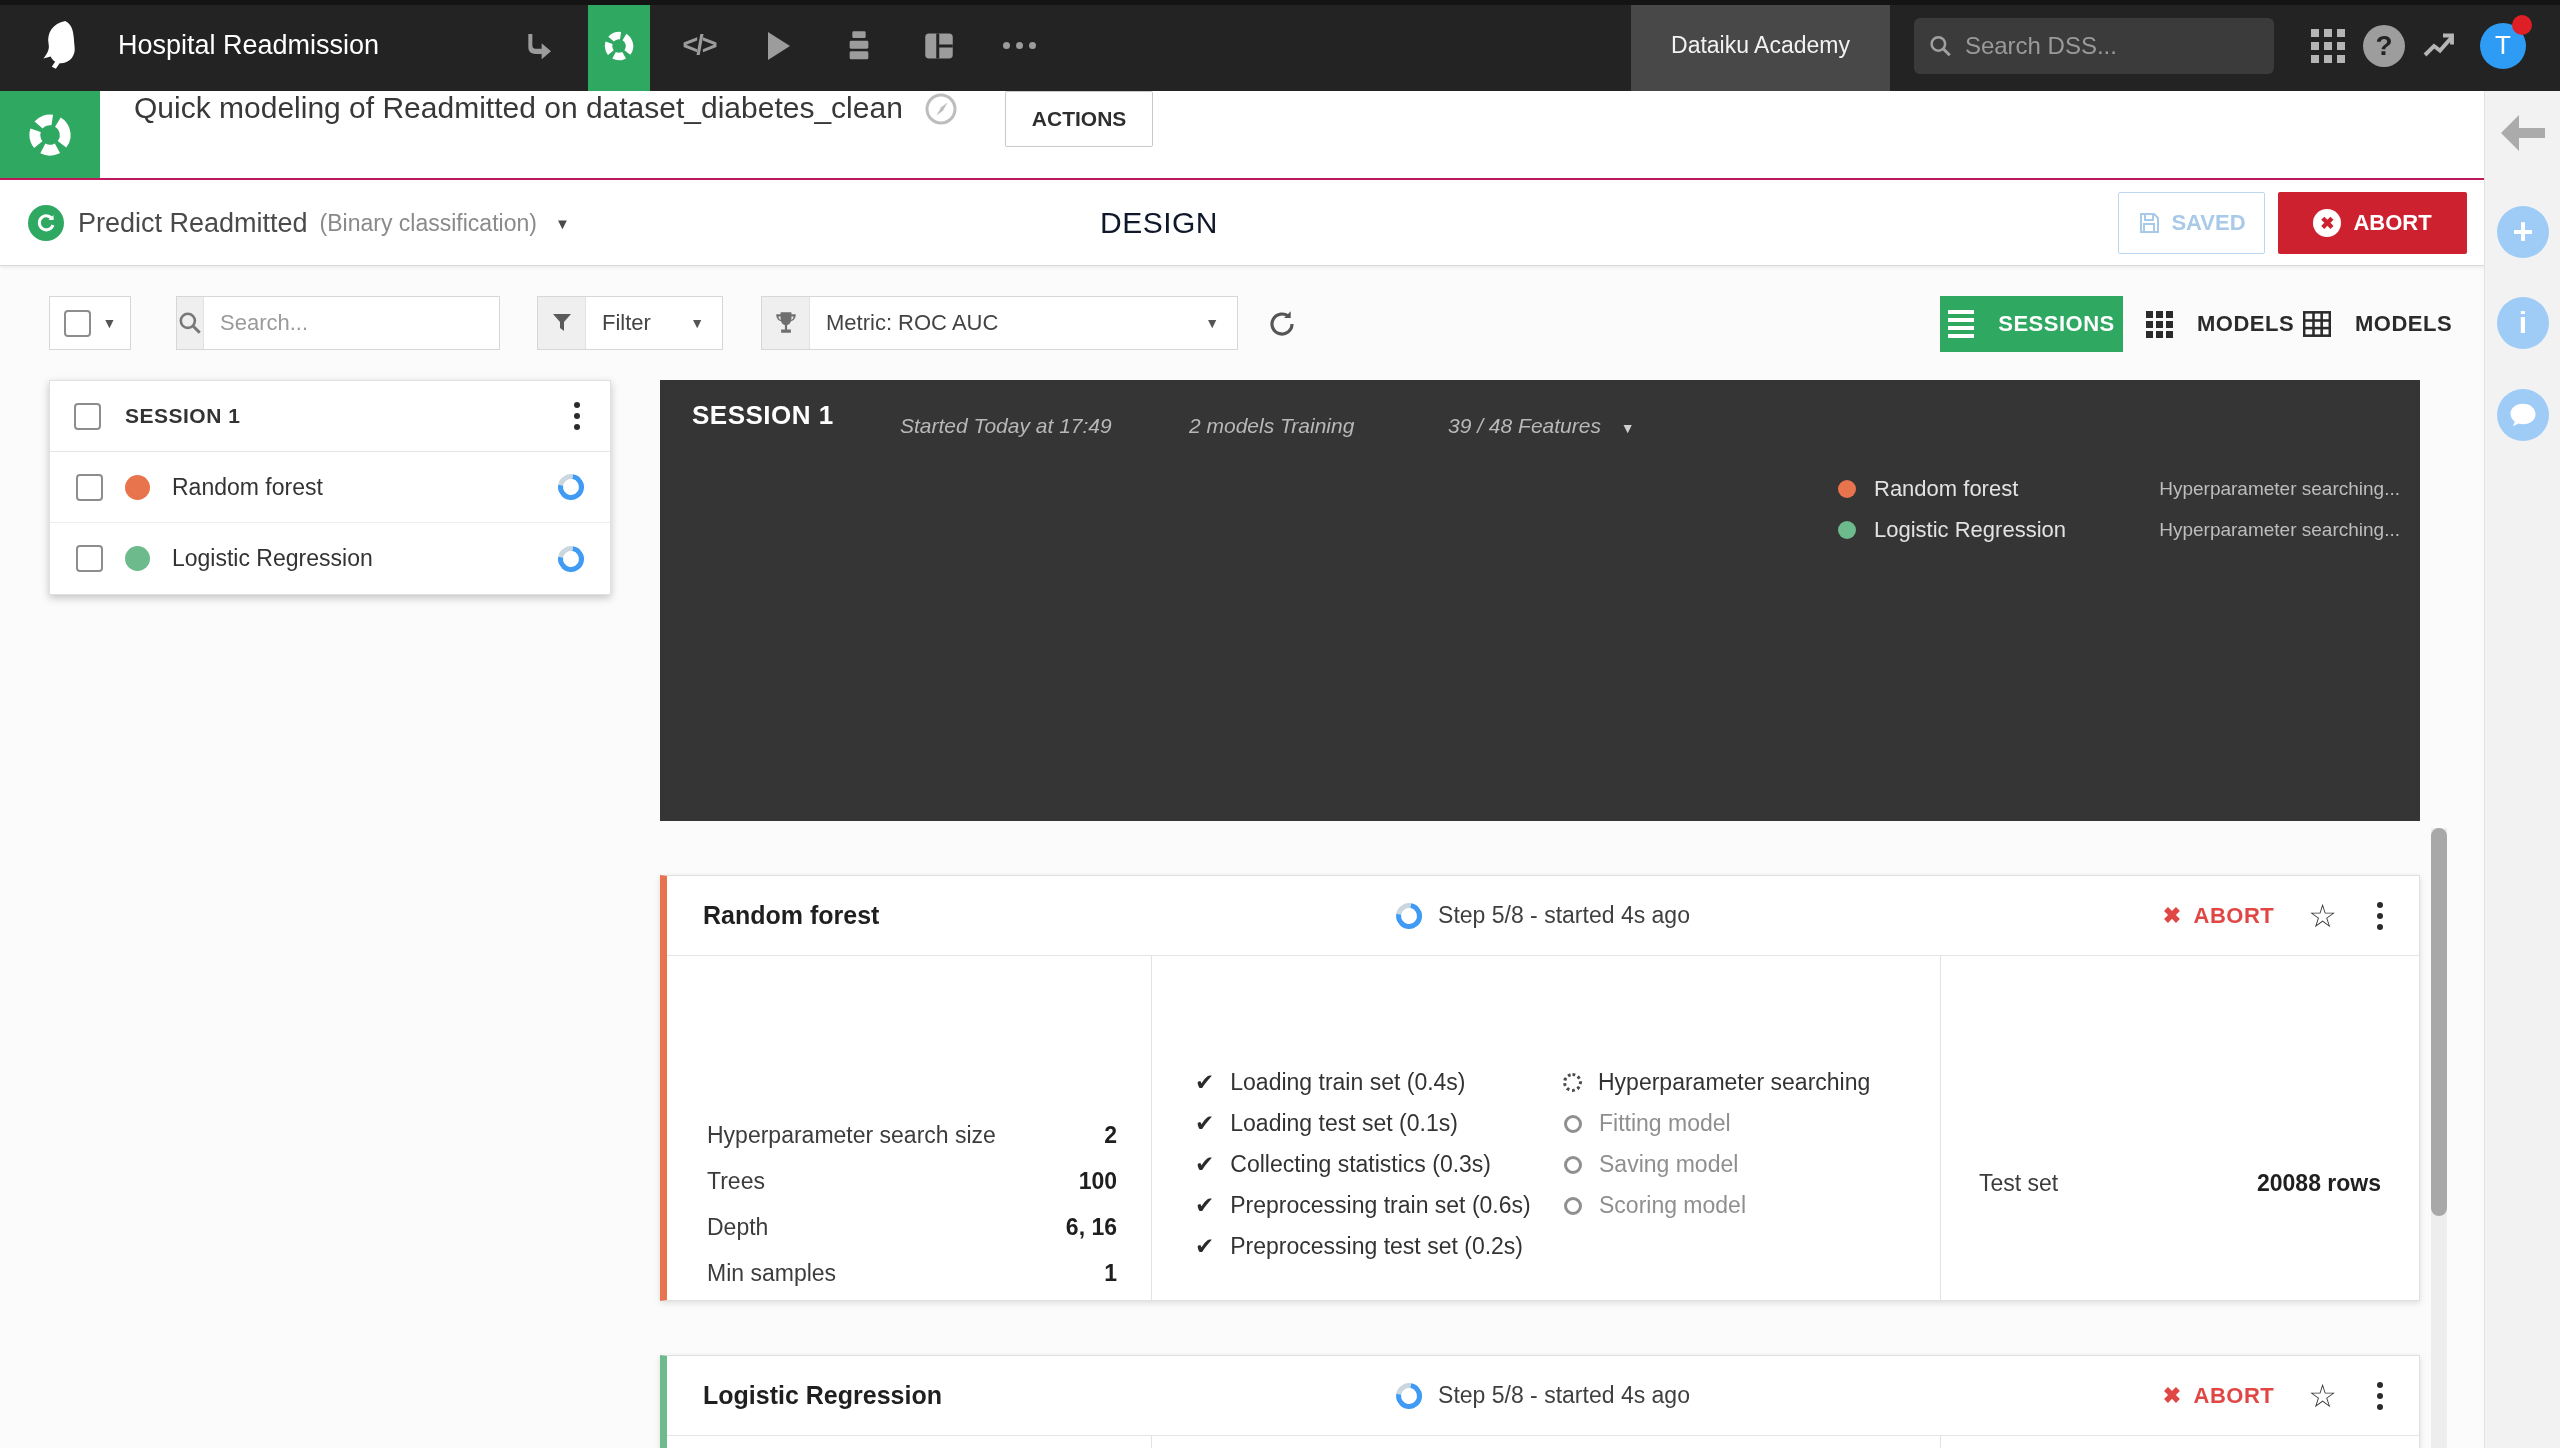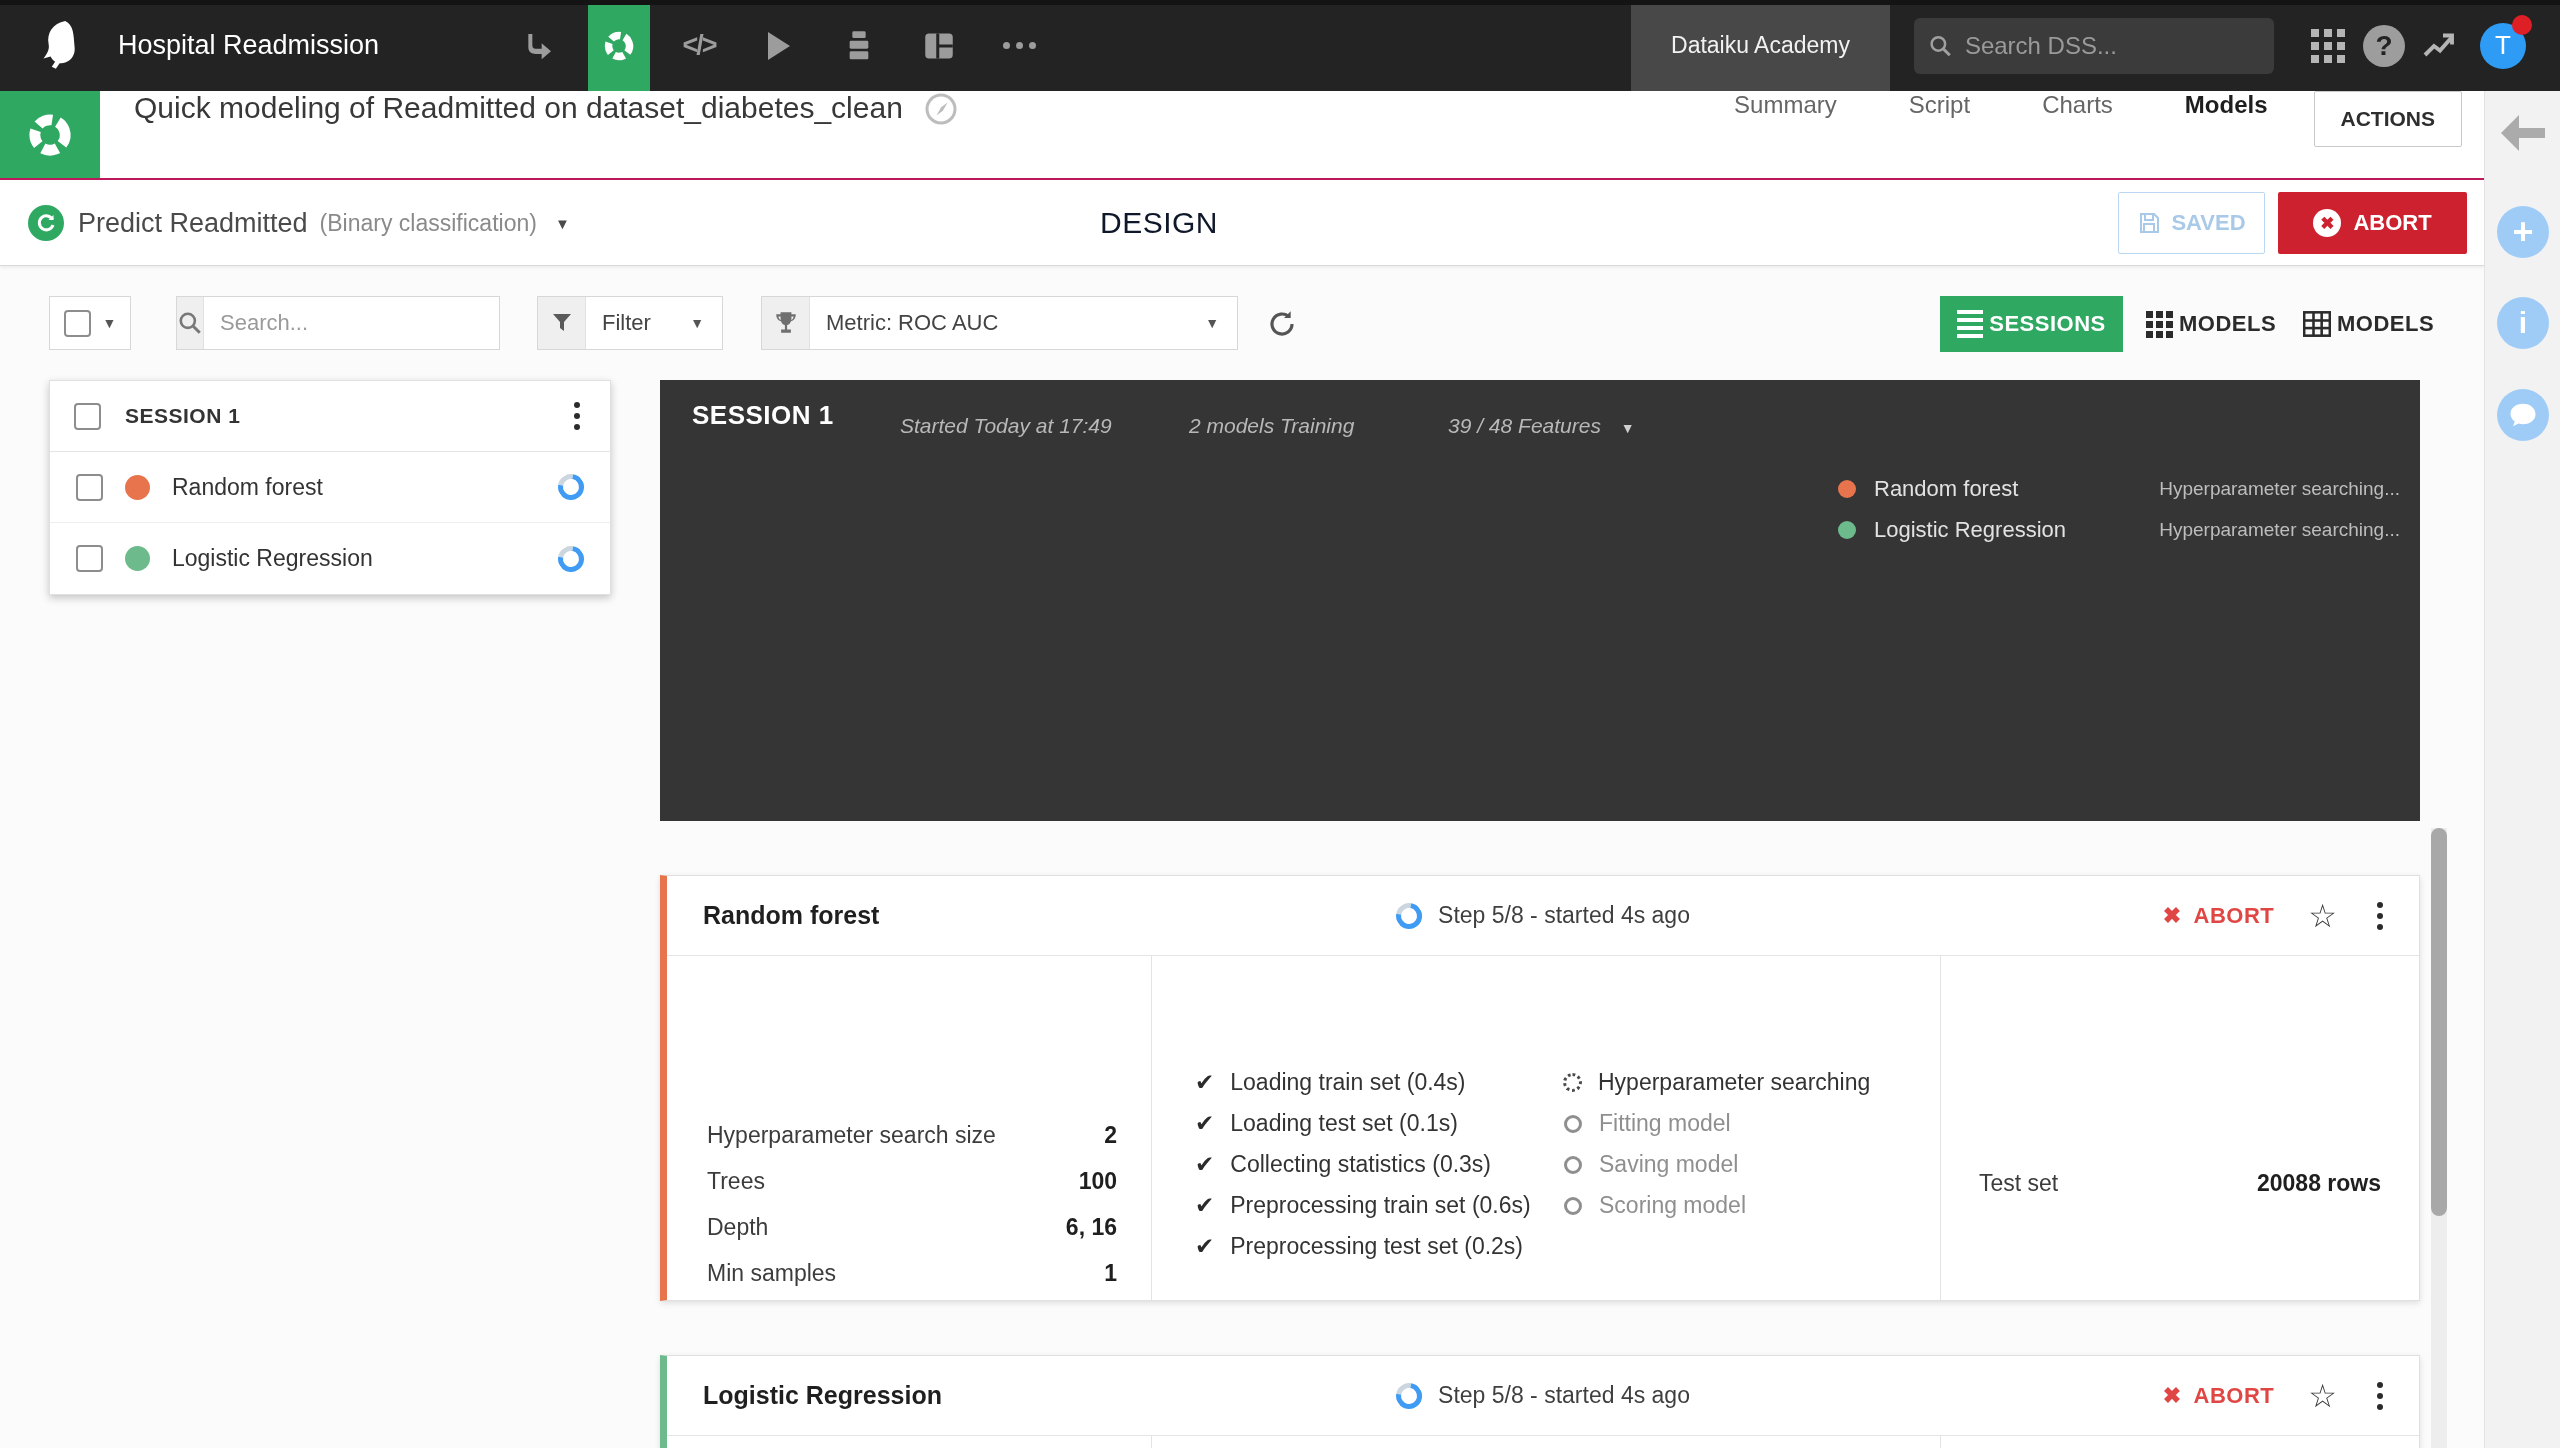--- a/index.html
+++ b/index.html
@@ -68,21 +68,21 @@
   .ctl .addon{width:48px;height:100%;background:#efefef;display:flex;align-items:center;justify-content:center;border-right:1px solid #e2e2e2}
   .ctl input{border:none;outline:none;font-size:22px;color:#555;font-family:inherit;flex:1;padding:0 16px;background:transparent}
   .ctl input::placeholder{color:#9a9a9a}
   #select-all-ctl{left:49px;top:296px;width:82px;justify-content:center;gap:12px;cursor:pointer}
   #toolbar-search{left:176px;top:296px;width:324px}
   #filter-ctl{left:537px;top:296px;width:186px;cursor:pointer}
   #metric-ctl{left:761px;top:296px;width:477px;cursor:pointer}
   .ctl-label{font-size:22px;color:#444;padding:0 16px;flex:1;white-space:nowrap}
   .ctl-caret{font-size:14px;color:#555;margin-right:18px}
   #refresh-btn{position:absolute;left:1266px;top:308px;cursor:pointer}
-  .view-btn{position:absolute;top:296px;height:56px;display:flex;align-items:center;gap:6px;
+  .view-btn{position:absolute;top:296px;height:56px;display:flex;align-items:center;gap:24px;
     font-size:22px;font-weight:bold;color:#2b2b2b;cursor:pointer;letter-spacing:.5px}
   #view-sessions{left:1940px;width:183px;background:#2fa862;color:#fff;justify-content:center}
   #view-models{left:2146px}
   #view-table{left:2303px}
   .list-icon{display:flex;flex-direction:column;gap:4px}
   .list-icon i{width:26px;height:4px;background:#fff}
   .grid-icon{display:grid;grid-template-columns:repeat(3,7px);grid-gap:3px}
   .grid-icon i{width:7px;height:7px;background:#2b2b2b}
 
   
@@ -264,26 +264,20 @@
           <circle cx="24" cy="24" r="14" fill="none" stroke="#fff" stroke-width="10" stroke-dasharray="14 5.5" transform="rotate(-20 24 24)"></circle>
         </svg>
     </div>
     <div class="page-title">Quick modeling of Readmitted on dataset_diabetes_clean</div>
     <div class="compass">
       <svg width="36" height="36" viewBox="0 0 36 36">
           <circle cx="18" cy="18" r="14" fill="none" stroke="#bdbdbd" stroke-width="3"></circle>
           <path d="M24.5 11.5l-4.6 8.2-6.4 4.8 4.6-8.2z" fill="#bdbdbd"></path>
         </svg>
     </div>
-    <nav class="doc-tabs">
-      <span class="doc-tab">Summary</span>
-      <span class="doc-tab">Script</span>
-      <span class="doc-tab">Charts</span>
-      <span class="doc-tab active">Models</span>
-    </nav>
     <button class="actions-btn">ACTIONS</button>
   </div>
 
   <div class="taskbar">
     <div class="predict-group">
       <span class="predict-icon">
         <svg width="24" height="24" viewBox="0 0 24 24" fill="none" stroke="#fff" stroke-width="3">
             <path d="M18.5 8.5A7 7 0 1 0 19 14"></path>
             <path d="M19.5 4v5h-5" fill="#fff" stroke="none"></path>
           </svg>

